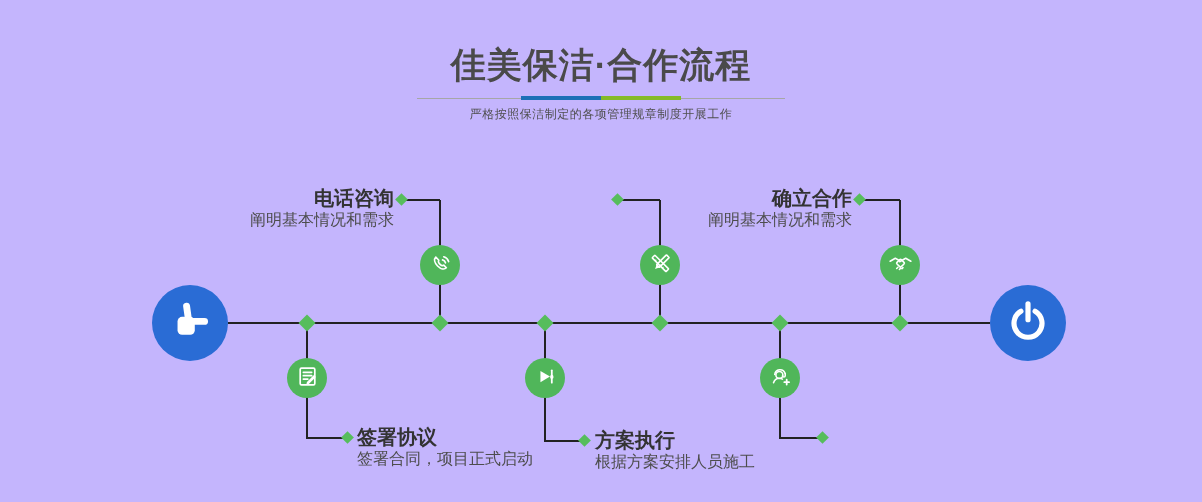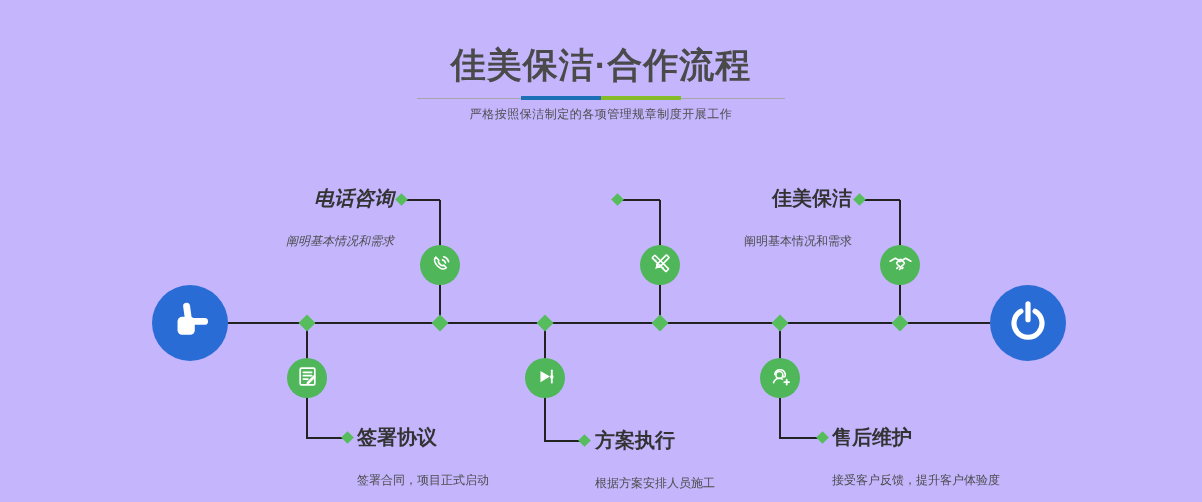--- a/index.html
+++ b/index.html
@@ -36,21 +36,21 @@
     position:absolute;width:40px;height:40px;border-radius:50%;background:#50b65a;
     display:flex;align-items:center;justify-content:center;
   }
   .node-big svg{width:46px;height:46px;}
   .node-sm svg{width:27px;height:27px;}
   
   .step-label{position:absolute;white-space:nowrap;}
   .step-label.top{text-align:right;}
   .step-label.bottom{text-align:left;}
   .step-title{font-size:20px;font-weight:700;color:#333;line-height:22px;}
-  .step-desc{font-size:12px;color:#4d4d4d;line-height:18px;margin-top:23px;}
+  .step-desc{font-size:16px;color:#4d4d4d;line-height:18px;margin-top:2px;}
 </style>
 </head>
 <body>
 
 <div class="page">
 
   <h1 class="page-title">佳美保洁·合作流程</h1>
   <div class="divider-thin"></div>
   <div class="divider-accent">
     <span class="blue"></span>
@@ -164,35 +164,31 @@
       <svg viewBox="0 0 24 24" xmlns="http://www.w3.org/2000/svg" fill="none" stroke="#fff" stroke-width="1.4" stroke-linecap="round" stroke-linejoin="round">
         <circle cx="11" cy="10.6" r="3.1"></circle>
         <path d="M6.9 10.2 a4.7 4.7 0 0 1 9.1 -1.1"></path>
         <path d="M16.2 9.4 v1.9 a1.2 1.2 0 0 1 -2.4 0"></path>
         <path d="M5.8 17.6 c.9 -2.6 2.9 -4 5.2 -4 1 0 1.9 .25 2.7 .7"></path>
         <path d="M15.4 17 h4.2 M17.5 14.9 v4.2" stroke-width="1.6"></path>
       </svg>
     </span>
   </div>
 
-  <div class="step-label top" style="right:808px;top:187px;font-style:italic;">
+  <div class="step-label top" style="right:808px;top:187px;">
     <div class="step-title">电话咨询</div>
     <div class="step-desc">阐明基本情况和需求</div>
   </div>
   <div class="step-label top" style="right:350px;top:187px;">
-    <div class="step-title">佳美保洁</div>
+    <div class="step-title">确立合作</div>
     <div class="step-desc">阐明基本情况和需求</div>
   </div>
 
   <div class="step-label bottom" style="left:595px;top:429px;">
     <div class="step-title">方案执行</div>
     <div class="step-desc">根据方案安排人员施工</div>
   </div>
   <div class="step-label bottom" style="left:357px;top:426px;">
     <div class="step-title">签署协议</div>
     <div class="step-desc">签署合同，项目正式启动</div>
   </div>
-  <div class="step-label bottom" style="left:832px;top:426px;">
-    <div class="step-title">售后维护</div>
-    <div class="step-desc">接受客户反馈，提升客户体验度</div>
-  </div>
 
 </div>
 
 </body></html>

